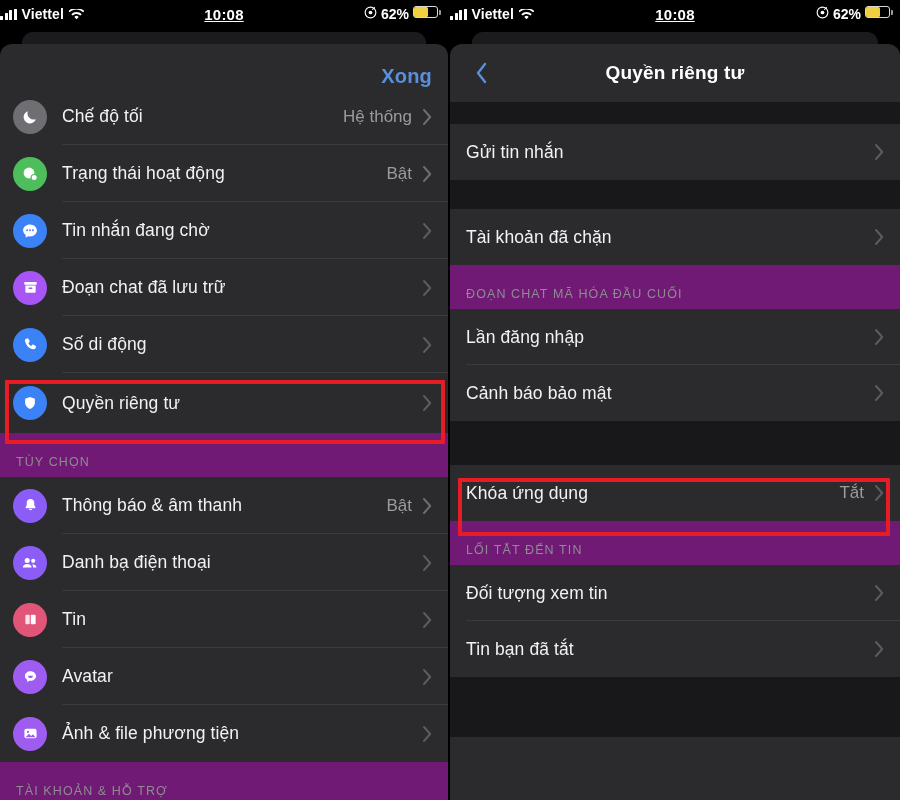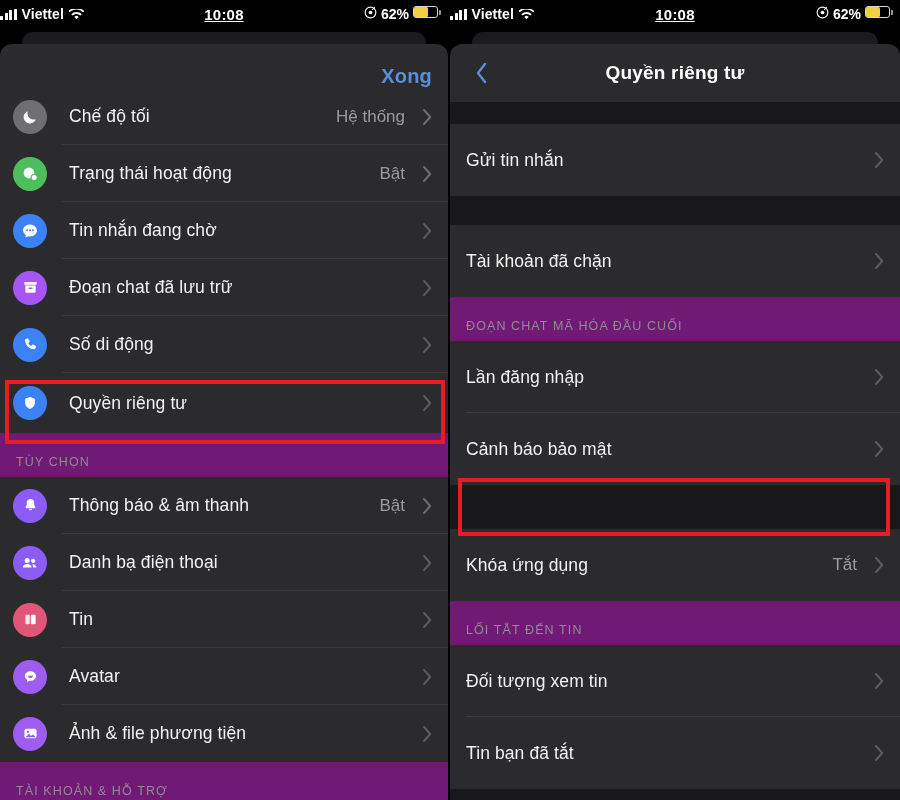--- a/index.html
+++ b/index.html
@@ -69,23 +69,23 @@
   .nav-title { color:#fff; font-size:19px; font-weight:bold; letter-spacing:.2px; }
   .back-btn {
     position:absolute; left:20px; top:50%; transform:translateY(-50%);
     width:22px; height:26px; display:flex; align-items:center; justify-content:center;
   }
 
   
   .list { background:#2b2b2d; }
   .row {
     display:flex; align-items:center; position:relative;
-    height:57px; padding:0 13px 0 13px; background:#2b2b2d;gap:7px;
-  }
-  .row.thin { height:72px; }
+    height:57px; padding:0 13px 0 13px; background:#2b2b2d;
+  }
+  .row.thin { height:56px; }
   .row .sep {
     position:absolute; left:62px; right:0; bottom:0;
     height:1px; background:#3b3b3d;
   }
   .row.plain .sep { left:16px; }
   .ico {
     width:34px; height:34px; border-radius:50%;
     display:flex; align-items:center; justify-content:center;
     flex:0 0 34px; margin-right:15px;
   }

